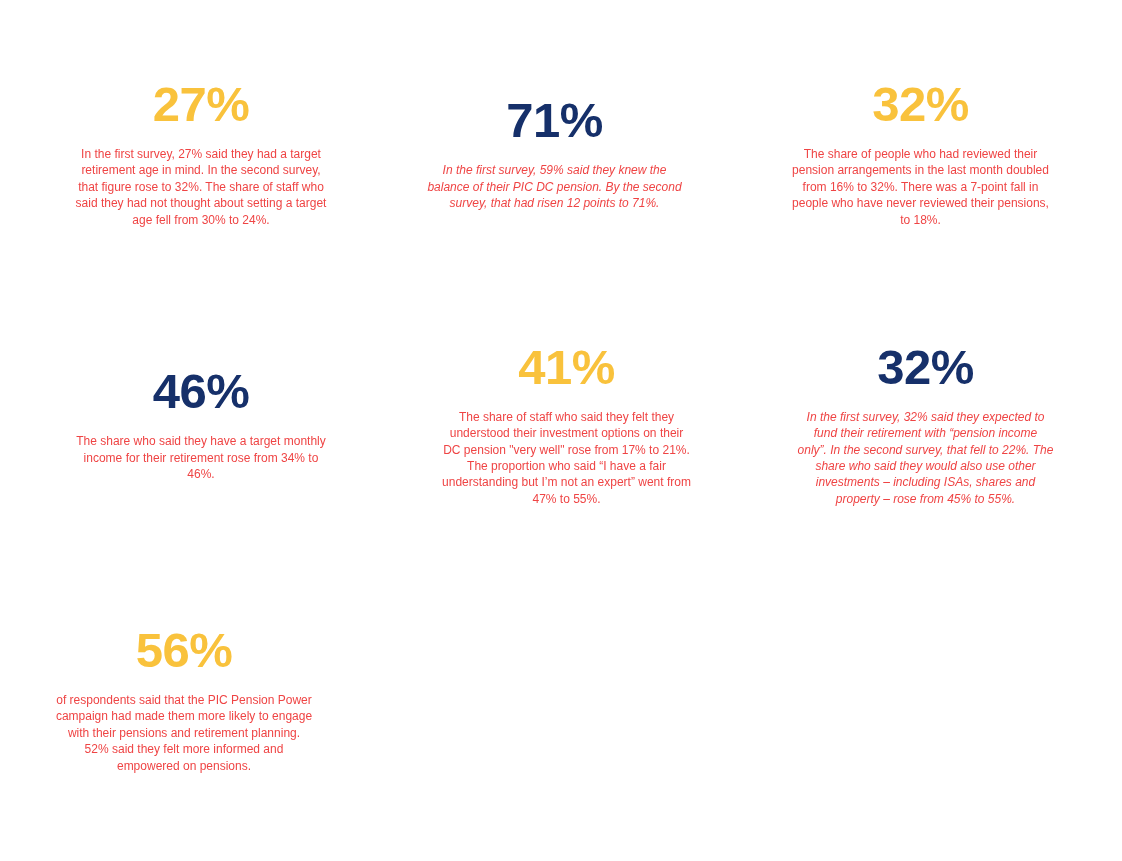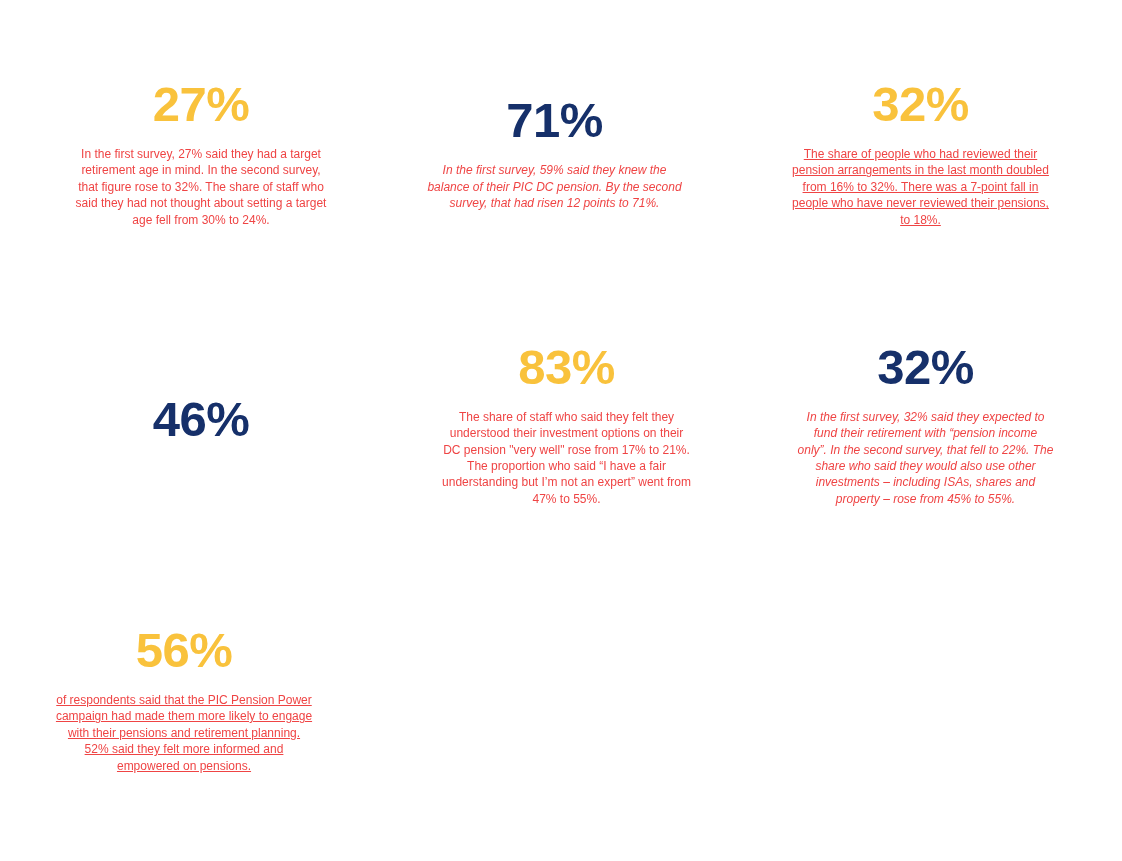--- a/index.html
+++ b/index.html
@@ -52,21 +52,21 @@
   .stat-body {
     font-size: 12px;
     line-height: 1.37;
     color: #ef4444;
     margin: 3px;
     max-width: 100%;
   }
 
   .col-1 .stat-body { max-width: 262px; }
   .col-2 .stat-body { max-width: 256px; font-style: italic; }
-  .col-3 .stat-body { max-width: 258px; text-decoration: underline; }
+  .col-3 .stat-body { max-width: 258px; }
 </style>
 </head>
 <body>
 
 <div class="stats-grid">
 
   <div class="stat-cell col-1">
     <div class="stat-number yellow">27%</div>
     <p class="stat-body">In the first survey, 27% said they had a target retirement age in mind. In the second survey, that figure rose to 32%. The share of staff who said they had not thought about setting a target age fell from 30% to 24%.</p>
   </div>
@@ -76,26 +76,27 @@
     <p class="stat-body">In the first survey, 59% said they knew the balance of their PIC DC pension. By the second survey, that had risen 12 points to 71%.</p>
   </div>
 
   <div class="stat-cell col-3">
     <div class="stat-number yellow">32%</div>
     <p class="stat-body">The share of people who had reviewed their pension arrangements in the last month doubled from 16% to 32%. There was a 7-point fall in people who have never reviewed their pensions, to 18%.</p>
   </div>
 
   <div class="stat-cell col-1">
     <div class="stat-number navy">46%</div>
+    <p class="stat-body">The share who said they have a target monthly income for their retirement rose from 34% to 46%.</p>
   </div>
 
 
 
   <div class="stat-cell col-1">
-    <div class="stat-number yellow">83%</div>
+    <div class="stat-number yellow">41%</div>
     <p class="stat-body">The share of staff who said they felt they understood their investment options on their DC pension "very well" rose from 17% to 21%. The proportion who said “I have a fair understanding but I’m not an expert” went from 47% to 55%.</p>
   </div>
 
   <div class="stat-cell col-2">
     <div class="stat-number navy">32%</div>
     <p class="stat-body">In the first survey, 32% said they expected to fund their retirement with “pension income only”. In the second survey, that fell to 22%. The share who said they would also use other investments – including ISAs, shares and property – rose from 45% to 55%.</p>
   </div>
 
   <div class="stat-cell col-3">
     <div class="stat-number yellow">56%</div>

